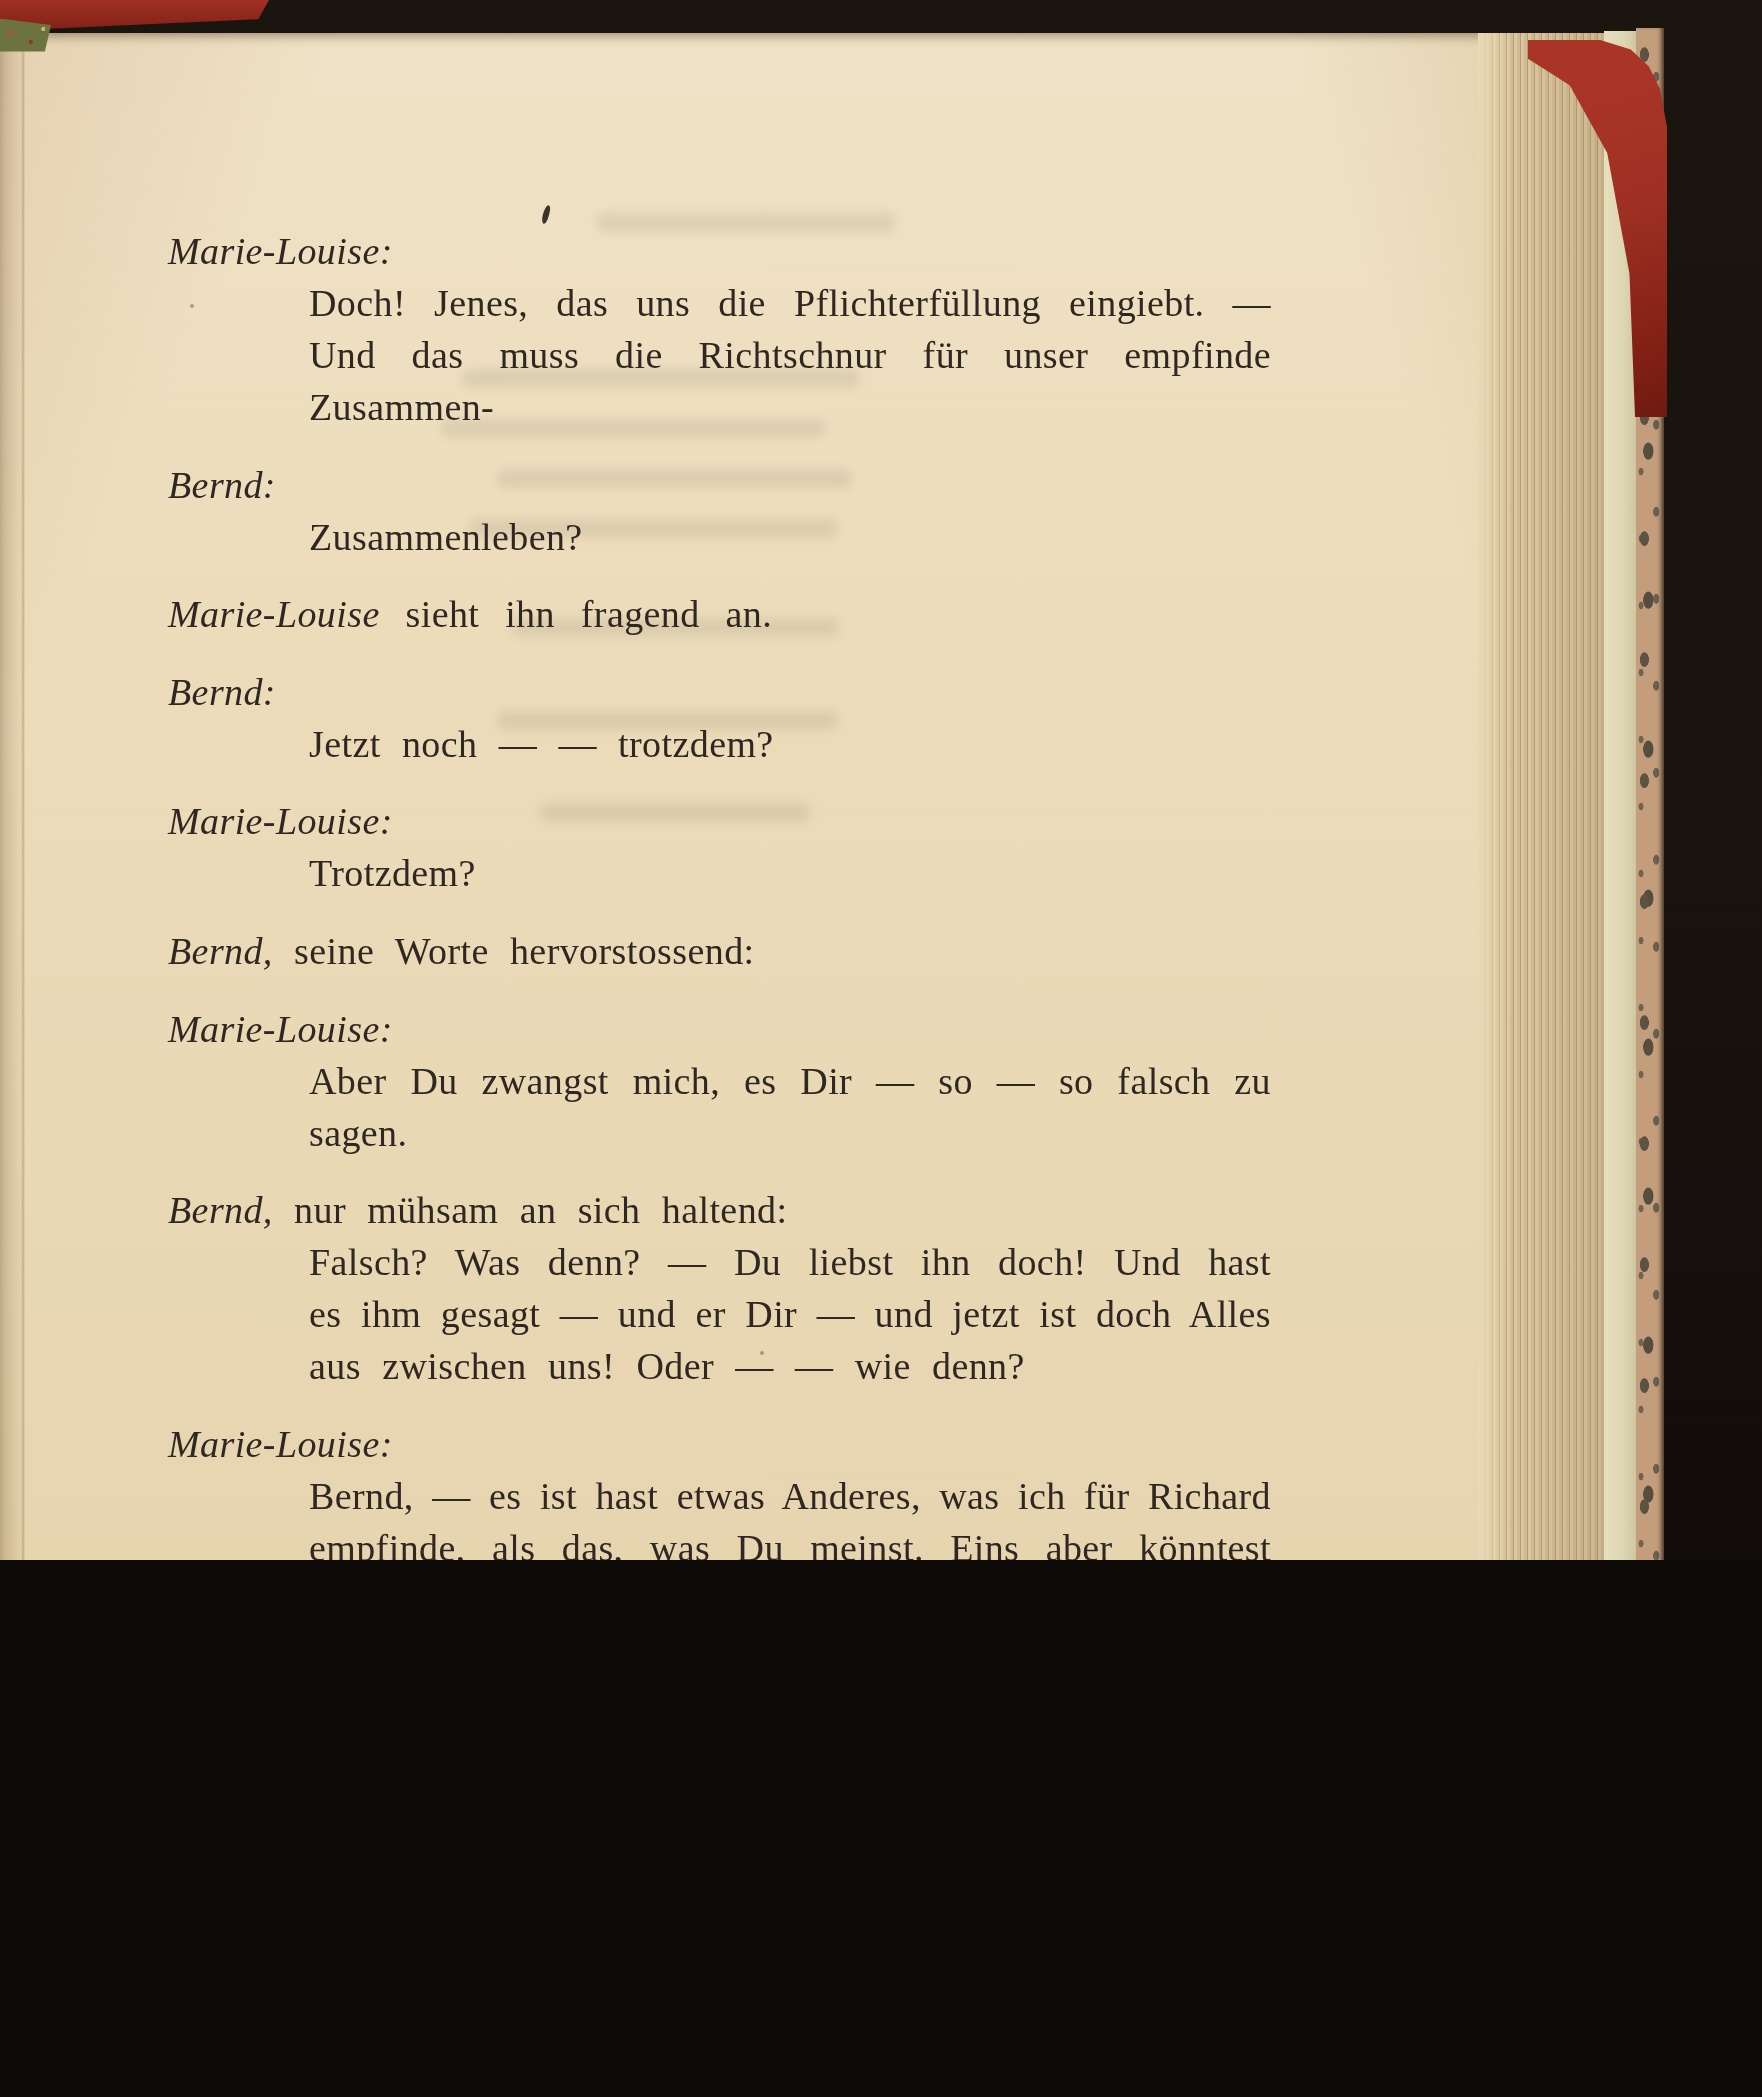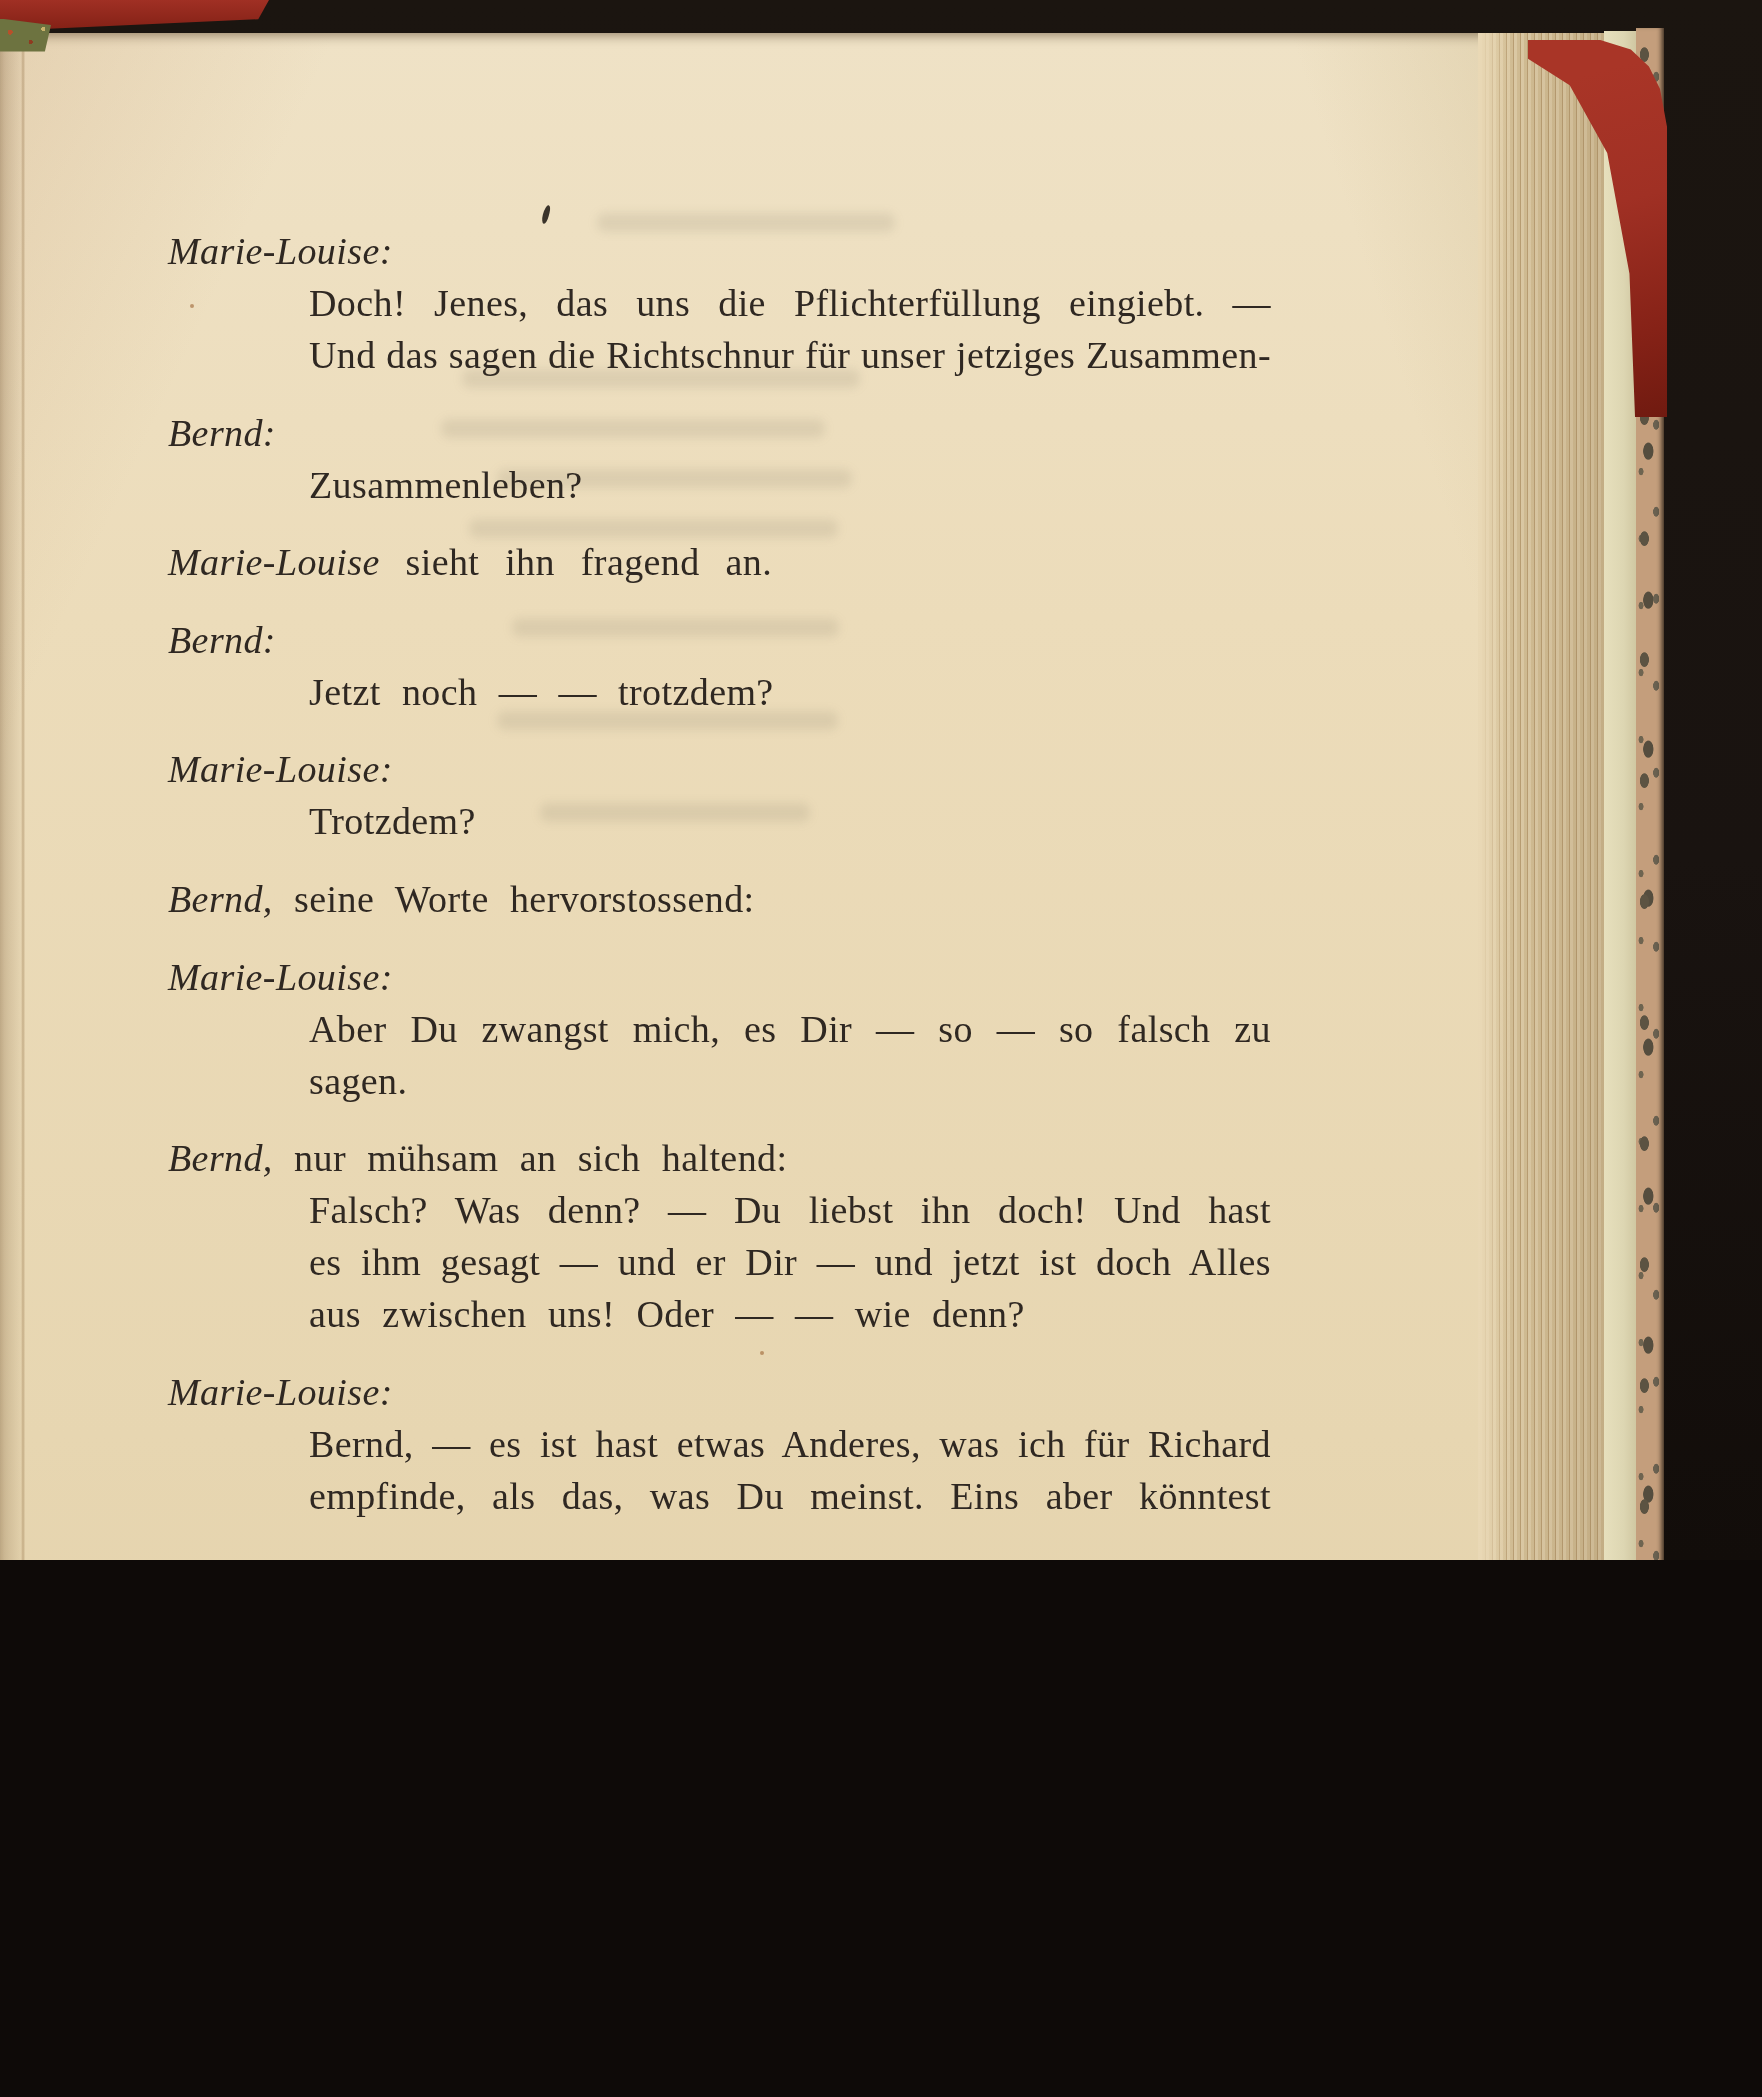--- a/index.html
+++ b/index.html
@@ -148,21 +148,21 @@
 
   <div class="ink-mark"></div>
   <div class="speck" style="left:190px;top:304px;"></div>
   <div class="speck" style="left:760px;top:1351px;"></div>
 
   <div class="text-col">
 
     <div class="block">
       <div class="speaker-line"><span class="speaker">Marie-Louise:</span><span></span></div>
       <div class="dline j">Doch! Jenes, das uns die Pflichterfüllung eingiebt. —</div>
-      <div class="dline j">Und das sagen die Richtschnur für unser jetziges Zusammen-</div>
+      <div class="dline j">Und das muss die Richtschnur für unser empfinde Zusammen-</div>
     </div>
 
     <div class="block">
       <div class="speaker-line"><span class="speaker">Bernd:</span></div>
       <div class="dline">Zusammenleben?</div>
     </div>
 
     <div class="block">
       <div class="speaker-line stage-dir"><span class="speaker">Marie-Louise</span><span> sieht ihn fragend an.</span></div>
     </div>

